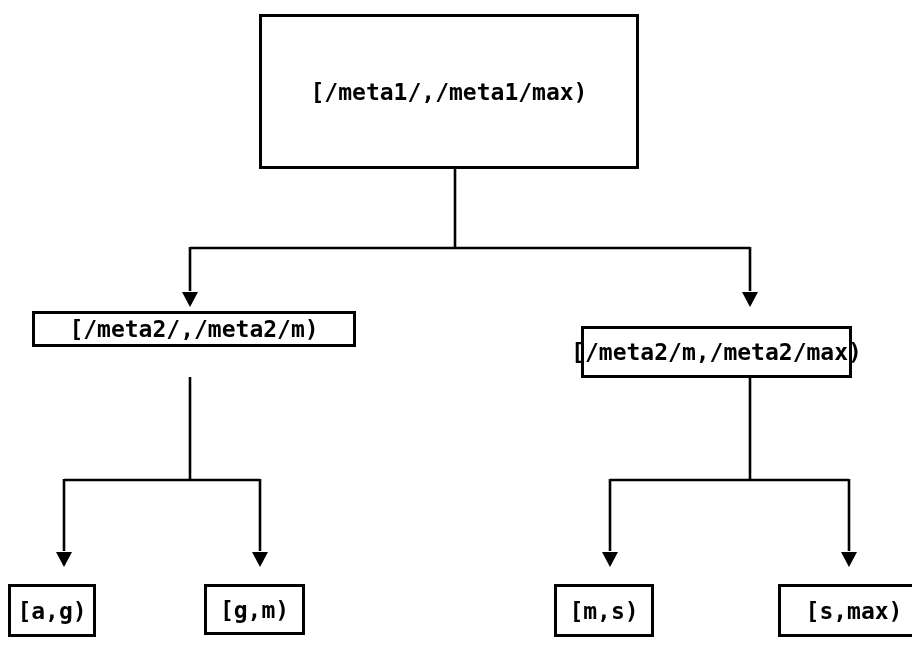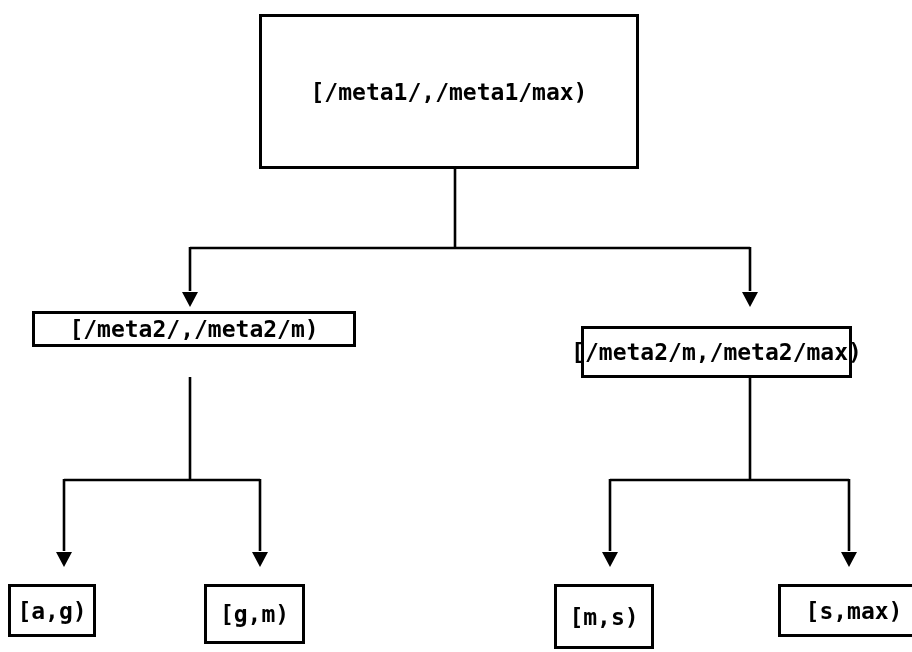--- a/index.html
+++ b/index.html
@@ -48,22 +48,22 @@
     color: var(--text);
     font-size: 23px;
     font-weight: bold;
     letter-spacing: 0;
     white-space: nowrap;
   }
   .node-root      { left: 259px; top: 14px;  width: 380px; height: 155px; }
   .node-meta-left { left: 20px;  top: 311px; width: 324px; height: 36px; margin-left: 12px; }
   .node-meta-right{ left: 581px; top: 326px; width: 271px; height: 52px; }
   .node-leaf-ag   { left: 8px;   top: 584px; width: 88px; height: 53px; }
-  .node-leaf-gm   { left: 204px; top: 584px; width: 101px; height: 60px; }
-  .node-leaf-ms   { left: 554px; top: 584px; width: 100px; height: 65px; }
+  .node-leaf-gm   { left: 204px; top: 584px; width: 101px; height: 51px; }
+  .node-leaf-ms   { left: 554px; top: 584px; width: 100px; height: 53px; }
   .node-leaf-smax { left: 778px; top: 584px; width: 152px; height: 53px; }
 </style>
 </head>
 <body>
 
 <div class="canvas">
 
   <svg class="connector-layer" viewBox="0 0 912 652" xmlns="http://www.w3.org/2000/svg">
 
     <path class="connector" d="M455 168 L455 248"></path>

